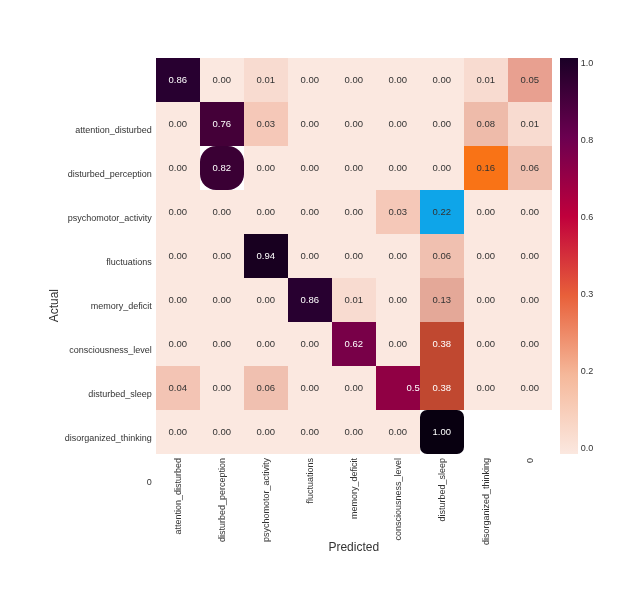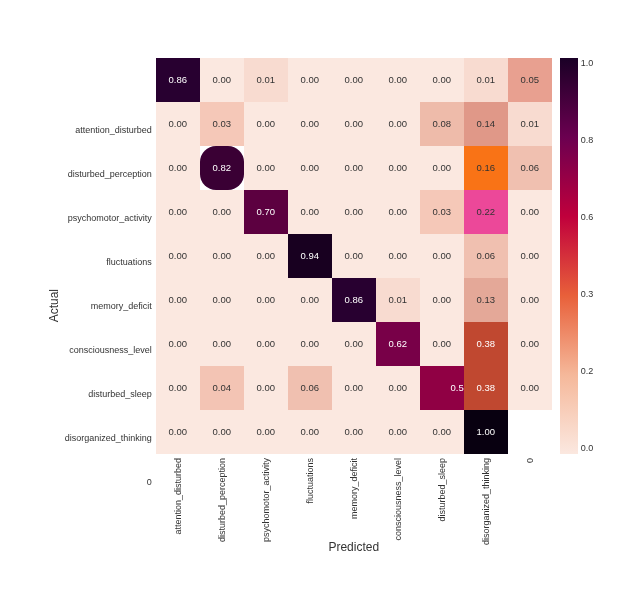--- a/index.html
+++ b/index.html
@@ -152,45 +152,44 @@
             <div class="cell" style="background-color: rgb(40, 0, 48);">0.86</div>
             <div class="cell dark-text" style="background-color: rgb(251, 232, 224);">0.00</div>
             <div class="cell dark-text" style="background-color: rgb(248, 219, 208);">0.01</div>
             <div class="cell dark-text" style="background-color: rgb(251, 232, 224);">0.00</div>
             <div class="cell dark-text" style="background-color: rgb(251, 232, 224);">0.00</div>
             <div class="cell dark-text" style="background-color: rgb(251, 232, 224);">0.00</div>
             <div class="cell dark-text" style="background-color: rgb(251, 232, 224);">0.00</div>
             <div class="cell dark-text" style="background-color: rgb(248, 219, 208);">0.01</div>
             <div class="cell dark-text" style="background-color: rgb(232, 160, 144);">0.05</div>
             <div class="cell dark-text" style="background-color: rgb(251, 232, 224);">0.00</div>
+            <div class="cell" style="background-color: rgb(68, 0, 56);">0.76</div>
             <div class="cell dark-text" style="background-color: rgb(245, 200, 184);">0.03</div>
             <div class="cell dark-text" style="background-color: rgb(251, 232, 224);">0.00</div>
             <div class="cell dark-text" style="background-color: rgb(251, 232, 224);">0.00</div>
             <div class="cell dark-text" style="background-color: rgb(251, 232, 224);">0.00</div>
             <div class="cell dark-text" style="background-color: rgb(251, 232, 224);">0.00</div>
             <div class="cell dark-text" style="background-color: rgb(238, 187, 170);">0.08</div>
-            <div class="cell dark-text" style="background-color: rgb(224, 152, 136);">0.14</div>
             <div class="cell dark-text" style="background-color: rgb(248, 219, 208);">0.01</div>
             <div class="cell dark-text" style="background-color: rgb(251, 232, 224);">0.00</div>
             <div class="cell" style="background-color: rgb(58, 0, 52); border-radius: 16px;">0.82</div>
             <div class="cell dark-text" style="background-color: rgb(251, 232, 224);">0.00</div>
             <div class="cell dark-text" style="background-color: rgb(251, 232, 224);">0.00</div>
             <div class="cell dark-text" style="background-color: rgb(251, 232, 224);">0.00</div>
             <div class="cell dark-text" style="background-color: rgb(251, 232, 224);">0.00</div>
             <div class="cell dark-text" style="background-color: rgb(251, 232, 224);">0.00</div>
             <div class="cell dark-text" style="background-color: #f97316;">0.16</div>
             <div class="cell dark-text" style="background-color: rgb(240, 192, 176);">0.06</div>
             <div class="cell dark-text" style="background-color: rgb(251, 232, 224);">0.00</div>
             <div class="cell dark-text" style="background-color: rgb(251, 232, 224);">0.00</div>
-            <div class="cell" style="background-color: rgb(92, 0, 64);">0.70</div>
             <div class="cell dark-text" style="background-color: rgb(251, 232, 224);">0.00</div>
             <div class="cell dark-text" style="background-color: rgb(251, 232, 224);">0.00</div>
             <div class="cell dark-text" style="background-color: rgb(251, 232, 224);">0.00</div>
             <div class="cell dark-text" style="background-color: rgb(245, 200, 184);">0.03</div>
-            <div class="cell dark-text" style="background-color: #ec4899;">0.22</div>
+            <div class="cell dark-text" style="background-color: #0ea5e9;">0.22</div>
             <div class="cell dark-text" style="background-color: rgb(251, 232, 224);">0.00</div>
             <div class="cell dark-text" style="background-color: rgb(251, 232, 224);">0.00</div>
             <div class="cell dark-text" style="background-color: rgb(251, 232, 224);">0.00</div>
             <div class="cell dark-text" style="background-color: rgb(251, 232, 224);">0.00</div>
             <div class="cell" style="background-color: rgb(24, 0, 32);">0.94</div>
             <div class="cell dark-text" style="background-color: rgb(251, 232, 224);">0.00</div>
             <div class="cell dark-text" style="background-color: rgb(251, 232, 224);">0.00</div>
             <div class="cell dark-text" style="background-color: rgb(251, 232, 224);">0.00</div>
             <div class="cell dark-text" style="background-color: rgb(240, 192, 176);">0.06</div>
             <div class="cell dark-text" style="background-color: rgb(251, 232, 224);">0.00</div>
@@ -221,21 +220,21 @@
             <div class="cell" style="background-color: rgb(144, 0, 68); padding-left: 36px;">0.52</div>
             <div class="cell" style="background-color: rgb(192, 72, 48);">0.38</div>
             <div class="cell dark-text" style="background-color: rgb(251, 232, 224);">0.00</div>
             <div class="cell dark-text" style="background-color: rgb(251, 232, 224);">0.00</div>
             <div class="cell dark-text" style="background-color: rgb(251, 232, 224);">0.00</div>
             <div class="cell dark-text" style="background-color: rgb(251, 232, 224);">0.00</div>
             <div class="cell dark-text" style="background-color: rgb(251, 232, 224);">0.00</div>
             <div class="cell dark-text" style="background-color: rgb(251, 232, 224);">0.00</div>
             <div class="cell dark-text" style="background-color: rgb(251, 232, 224);">0.00</div>
             <div class="cell dark-text" style="background-color: rgb(251, 232, 224);">0.00</div>
-            <div class="cell" style="background-color: rgb(8, 0, 16);">1.00</div>
+            <div class="cell" style="background-color: rgb(8, 0, 16); border-radius: 7px;">1.00</div>
           </div>
         <div class="x-labels-row" id="x-labels-row">
             <div class="x-label-container">
               <span class="x-label">attention_disturbed</span>
             </div>
             <div class="x-label-container">
               <span class="x-label">disturbed_perception</span>
             </div>
             <div class="x-label-container">
               <span class="x-label">psychomotor_activity</span>

